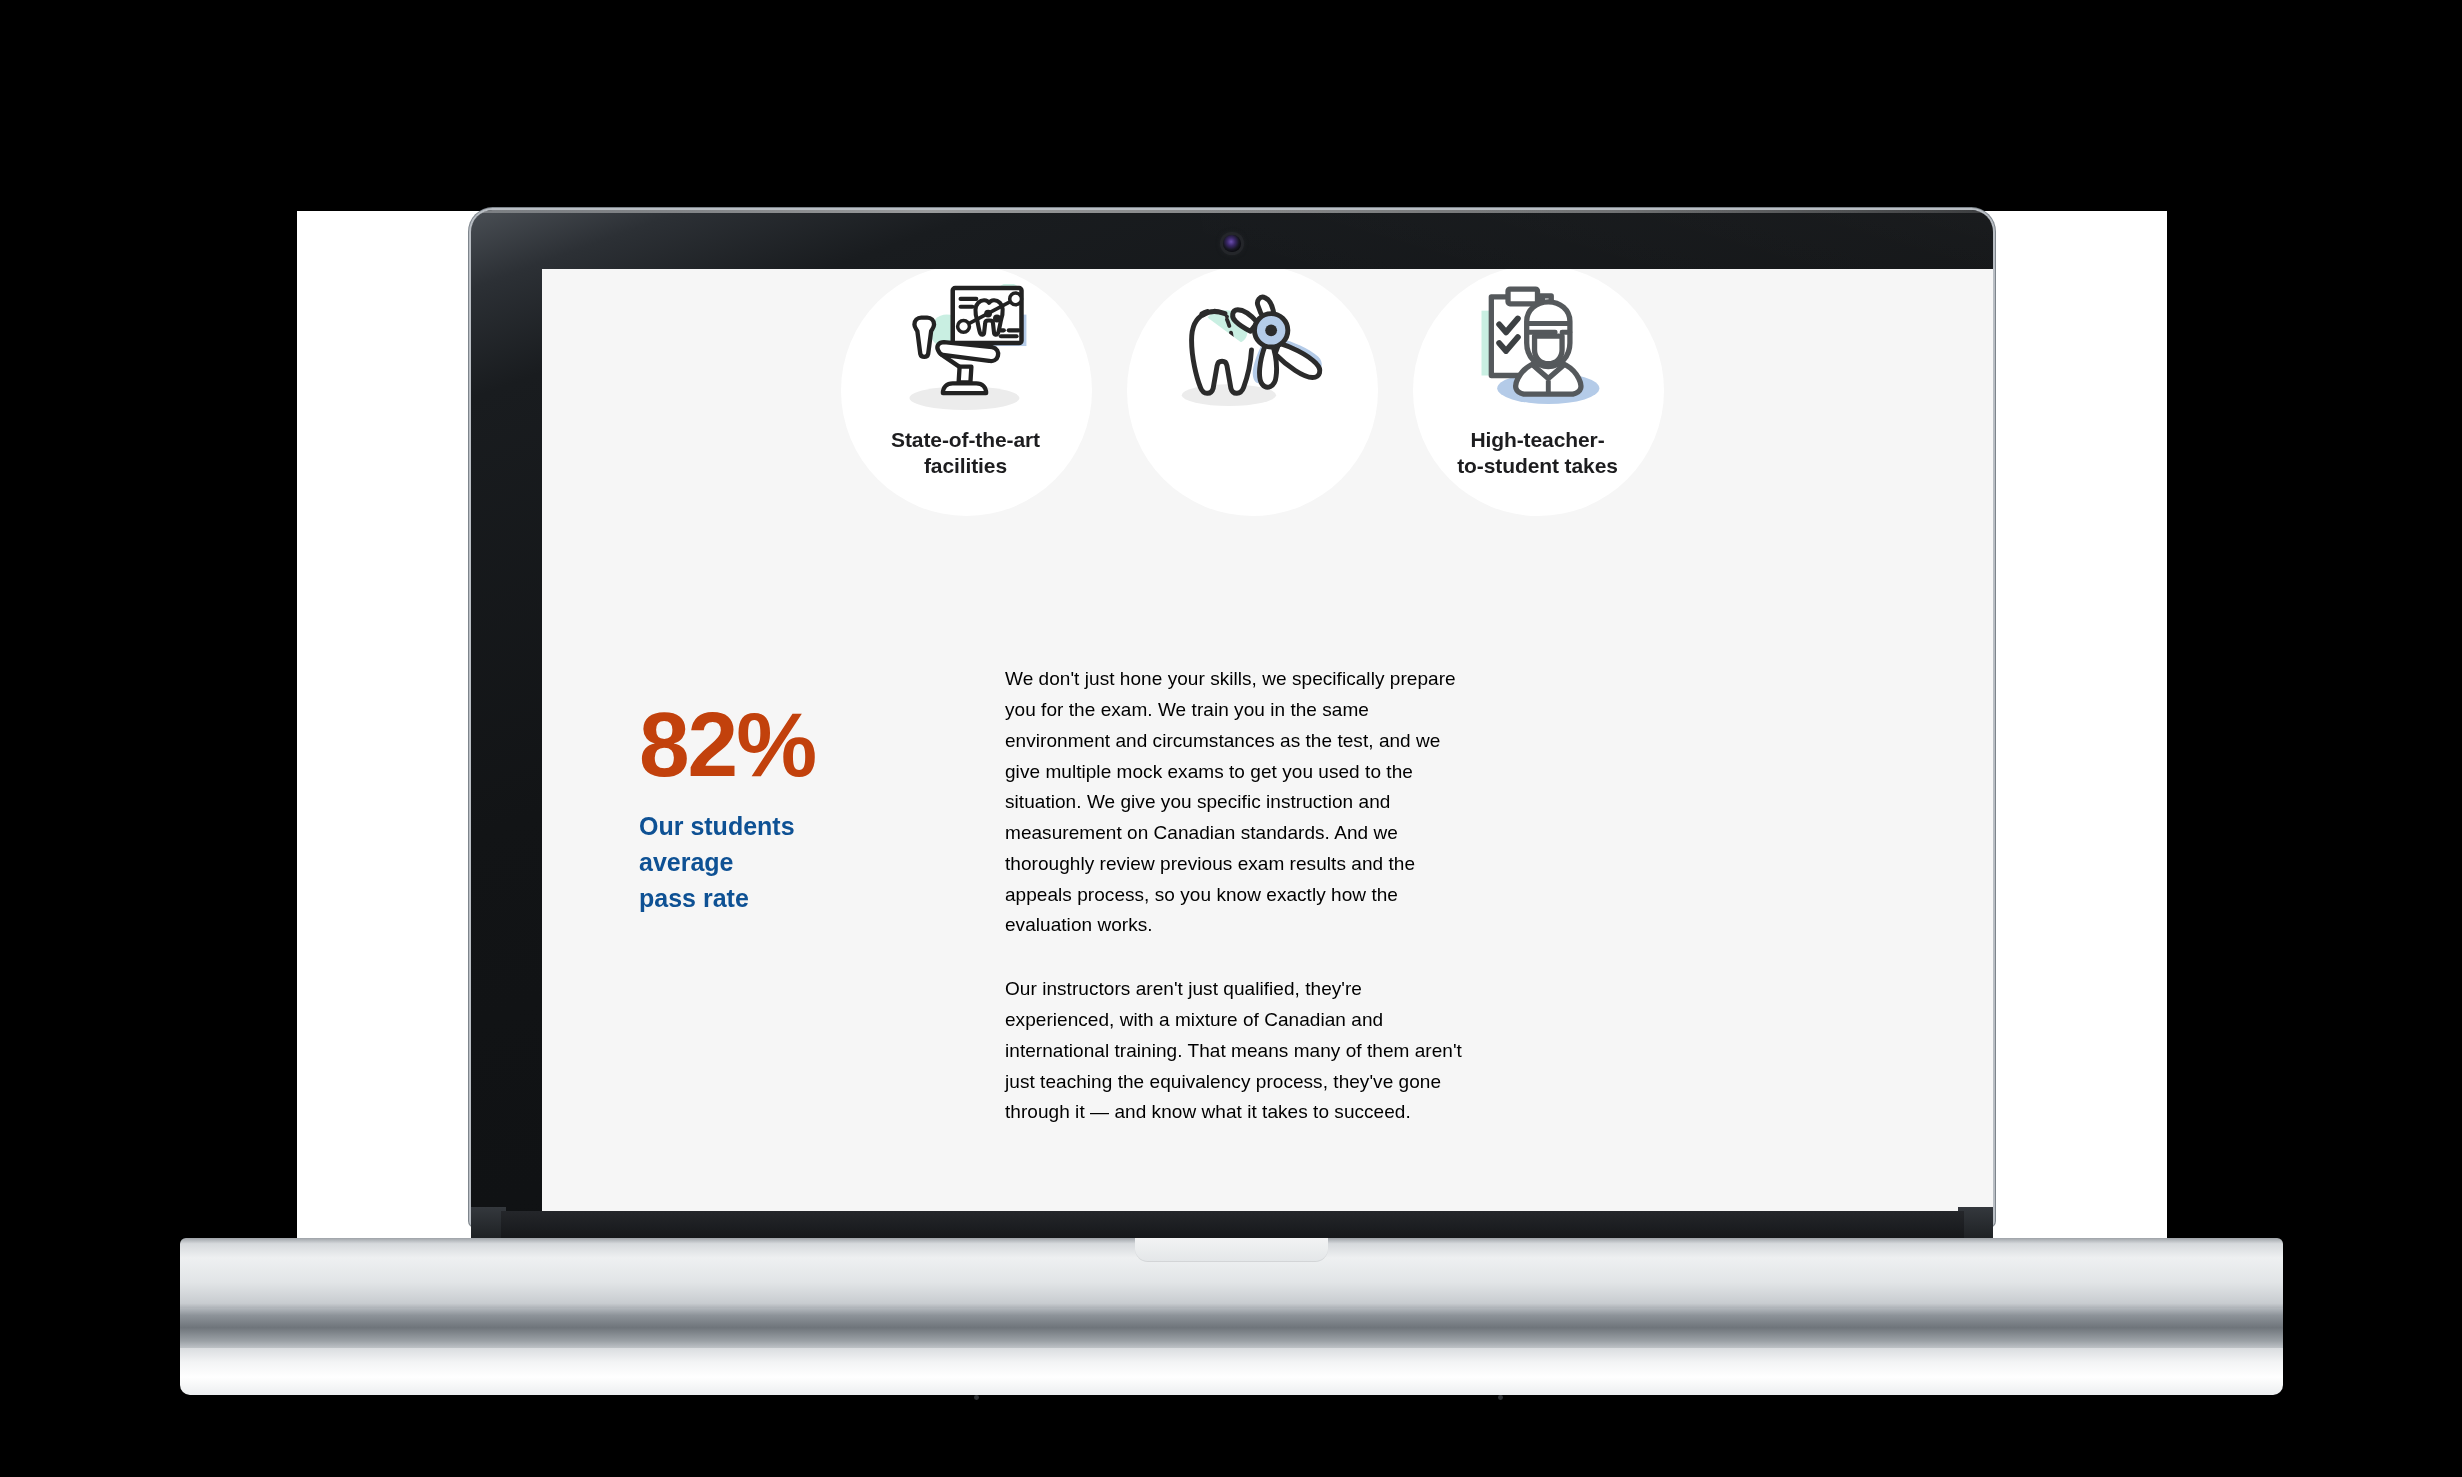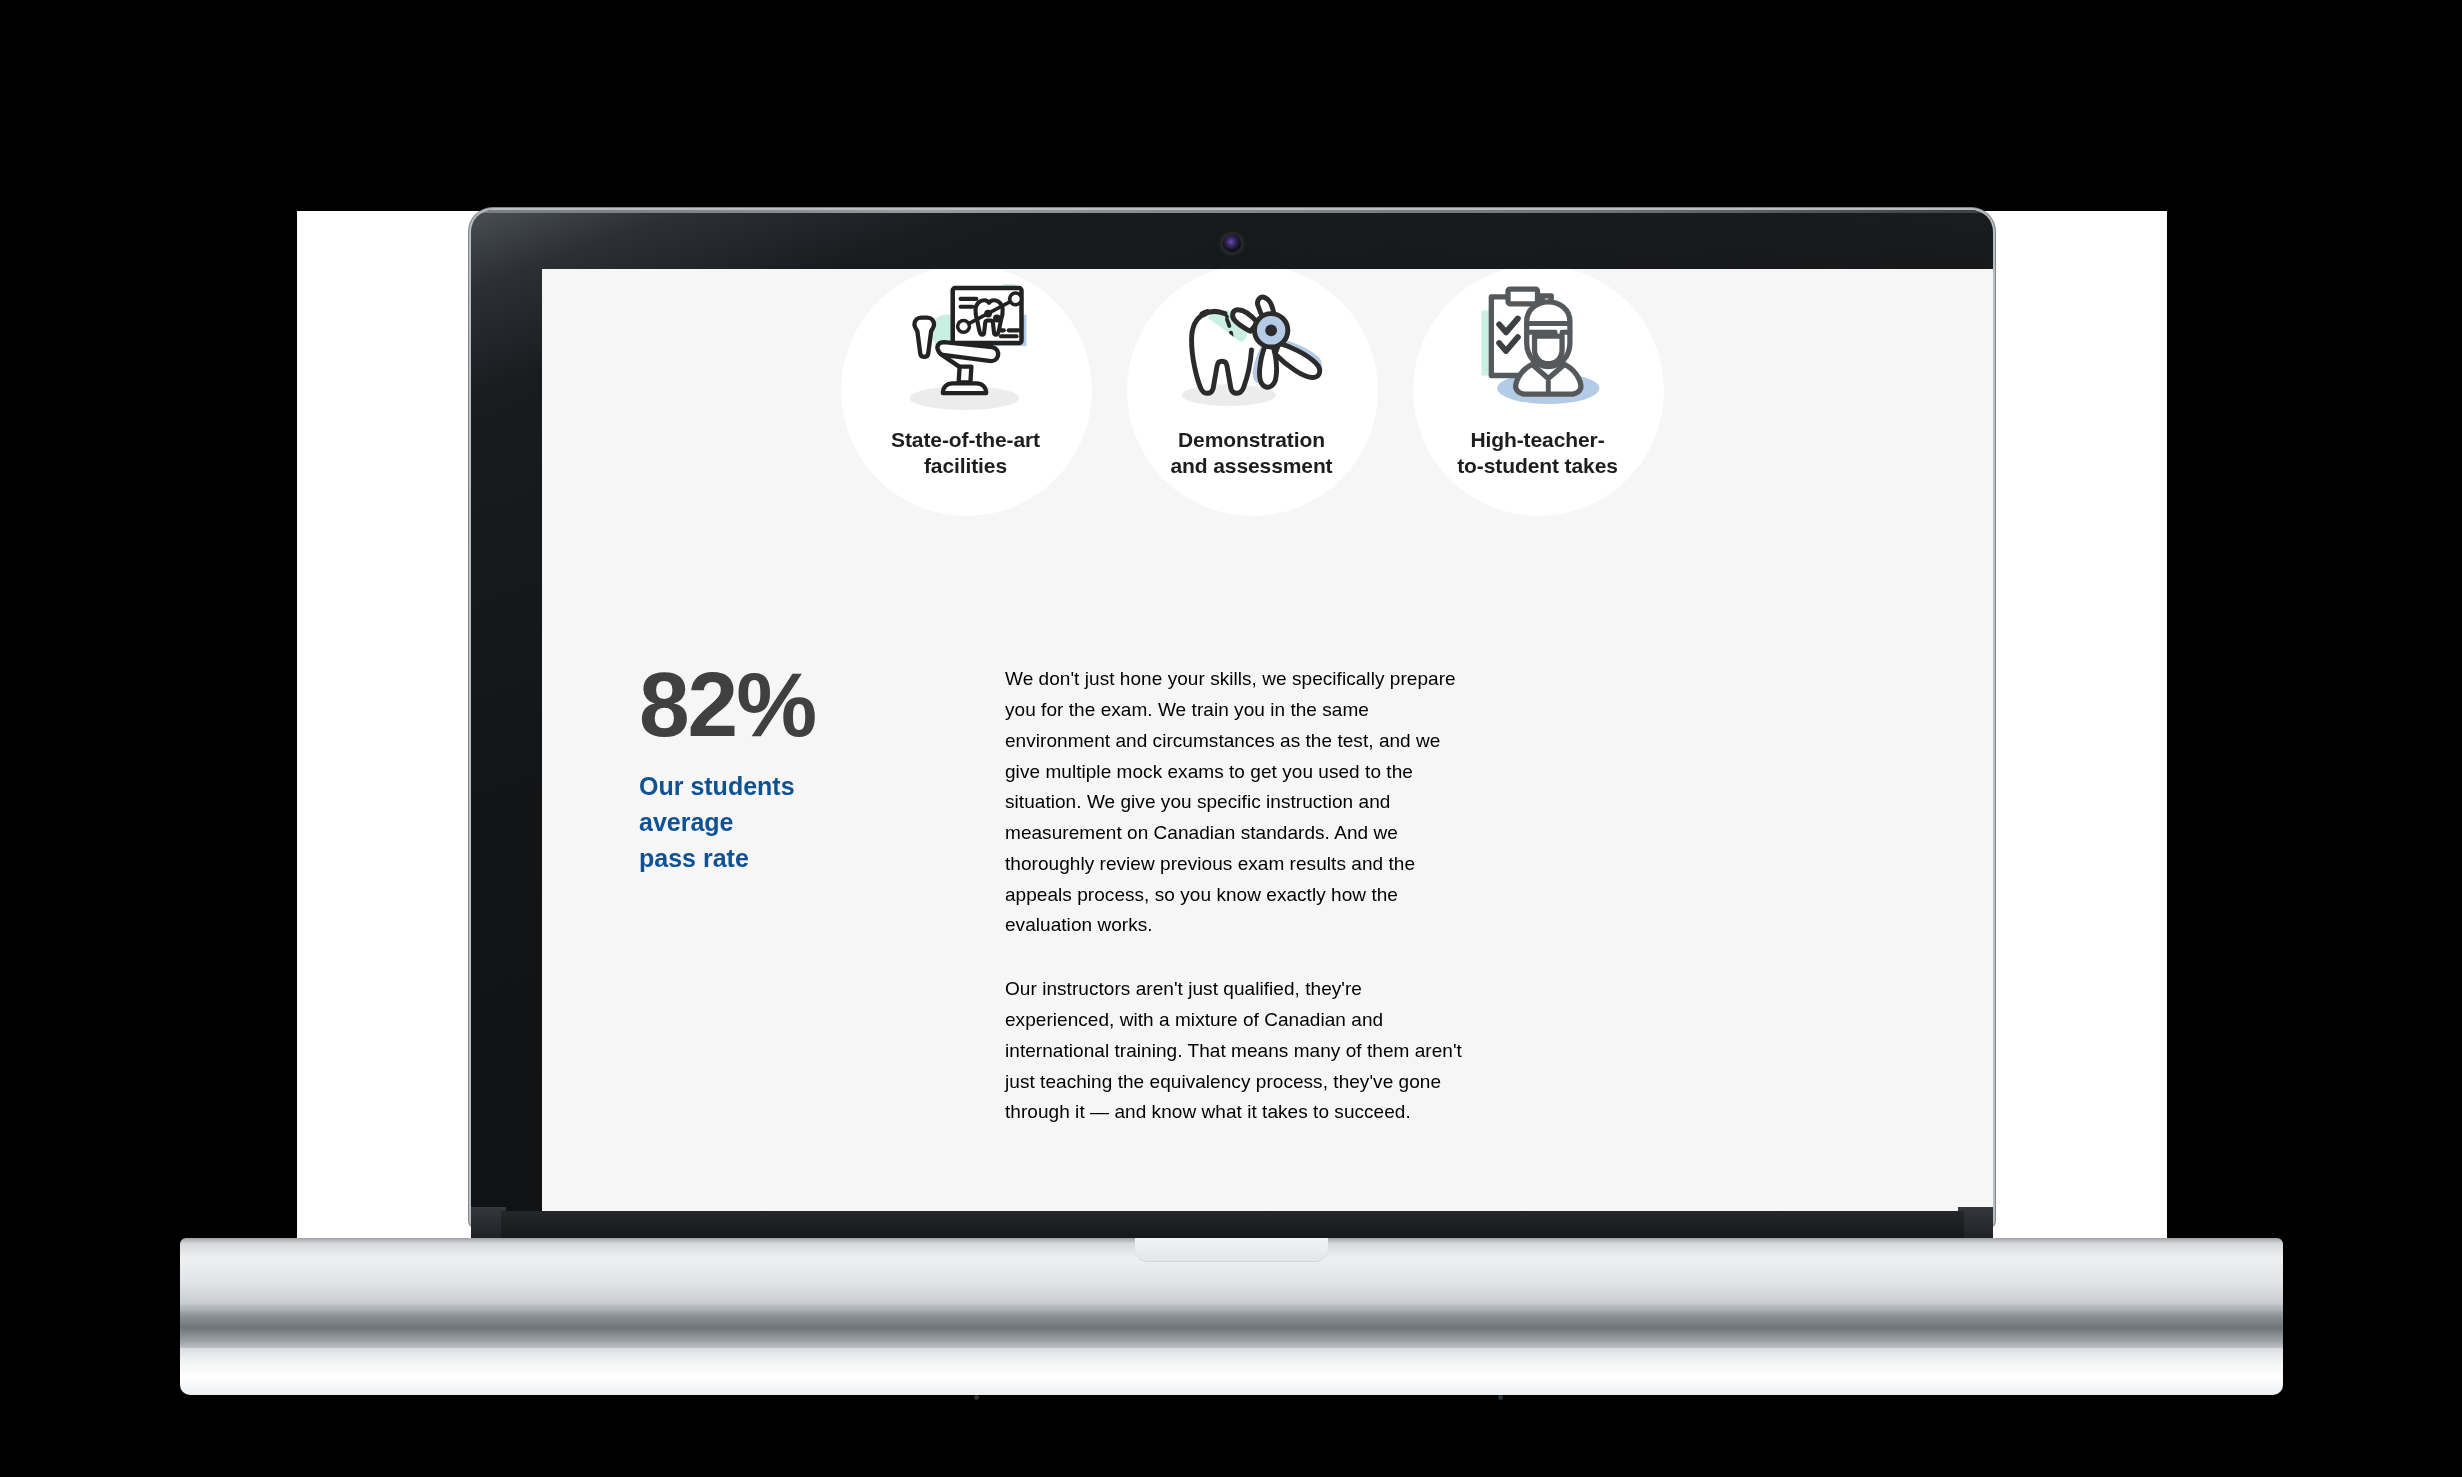--- a/index.html
+++ b/index.html
@@ -228,22 +228,23 @@
     padding-left: 97px;
     box-sizing: border-box;
   }
   .stat {
     margin-bottom: 114px;
   }
   .stat-number {
     font-size: 91px;
     line-height: 0.94;
     font-weight: 700;
-    color: #404040;
+    color: #c2410c;
     letter-spacing: -2px;
+    margin-top: 40px;
   }
   .stat-caption {
     margin-top: 19.7px;
     font-size: 25px;
     line-height: 1.45;
     font-weight: 600;
     color: #0e5194;
     max-width: 212px;
     white-space: pre-line;
   }
@@ -326,22 +327,20 @@
                   <path d="M36 31c-8 4-12 13-12 26 0 18 5 38 9 48 3 8 11 8 13 1l4-23c1-6 9-6 10 0l4 23c2 7 10 7 13-1 3-8 7-22 8-38" fill="#fff" stroke="#2b2b2b" stroke-width="5" stroke-linecap="round" stroke-linejoin="round"></path>
                   <path d="M36 31c6-4 14-4 22-1" fill="none" stroke="#2b2b2b" stroke-width="5" stroke-linecap="round"></path>
                   <path d="M92 23c-3-6 2-12 7-9 5 2 8 10 9 18l-10 3c-3-4-5-8-6-12z" fill="#fff" stroke="#2b2b2b" stroke-width="5" stroke-linejoin="round"></path>
                   <path d="M69 38c-5-4-4-12 2-12 6 0 14 6 20 13l-7 9c-6-3-12-7-15-10z" fill="#fff" stroke="#2b2b2b" stroke-width="5" stroke-linejoin="round"></path>
                   <path d="M113 60c10 3 29 11 38 21 6 6 4 14-4 14-9 0-25-11-38-24z" fill="#fff" stroke="#2b2b2b" stroke-width="5" stroke-linejoin="round"></path>
                   <path d="M104 56c4 8 8 24 6 38-1 10-9 14-14 8-5-6-3-24 3-40z" fill="#fff" stroke="#2b2b2b" stroke-width="5" stroke-linejoin="round"></path>
                   <circle cx="105" cy="47" r="17" fill="#b4cbe8" stroke="#2b2b2b" stroke-width="5"></circle>
                   <circle cx="105" cy="47" r="6" fill="#2b2b2b"></circle>
                 </svg>
               </div>
-              <div class="feature-label">Demonstration
-and assessment</div>
             </div>
 
             <div class="feature">
               <div class="feature-halo"></div>
               <div class="feature-icon">
                 <svg width="167" height="128" viewBox="0 0 170 130" aria-hidden="true">
                   <rect x="28" y="27" width="44" height="66" fill="#c9efe2"></rect>
                   <ellipse cx="96" cy="106" rx="52" ry="16" fill="#b4cbe8"></ellipse>
                   <path d="M38 13h52v80H38z" fill="#fff" stroke="#55595c" stroke-width="5.4" stroke-linejoin="round"></path>
                   <rect x="55" y="5" width="30" height="15" rx="2" fill="#fff" stroke="#55595c" stroke-width="5.4"></rect>

